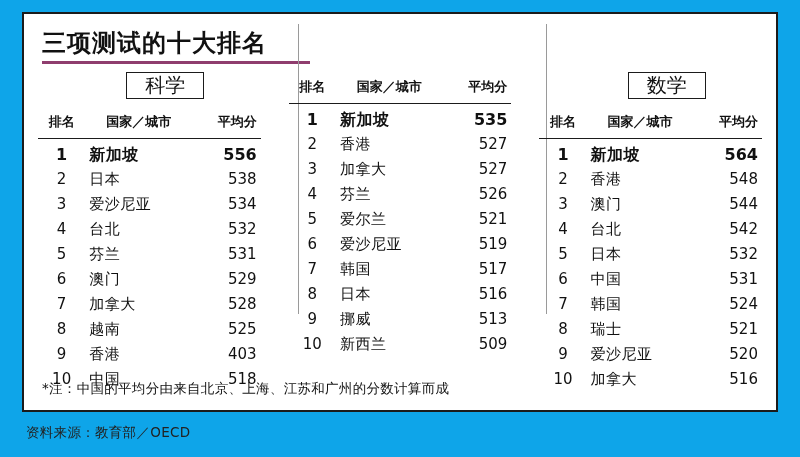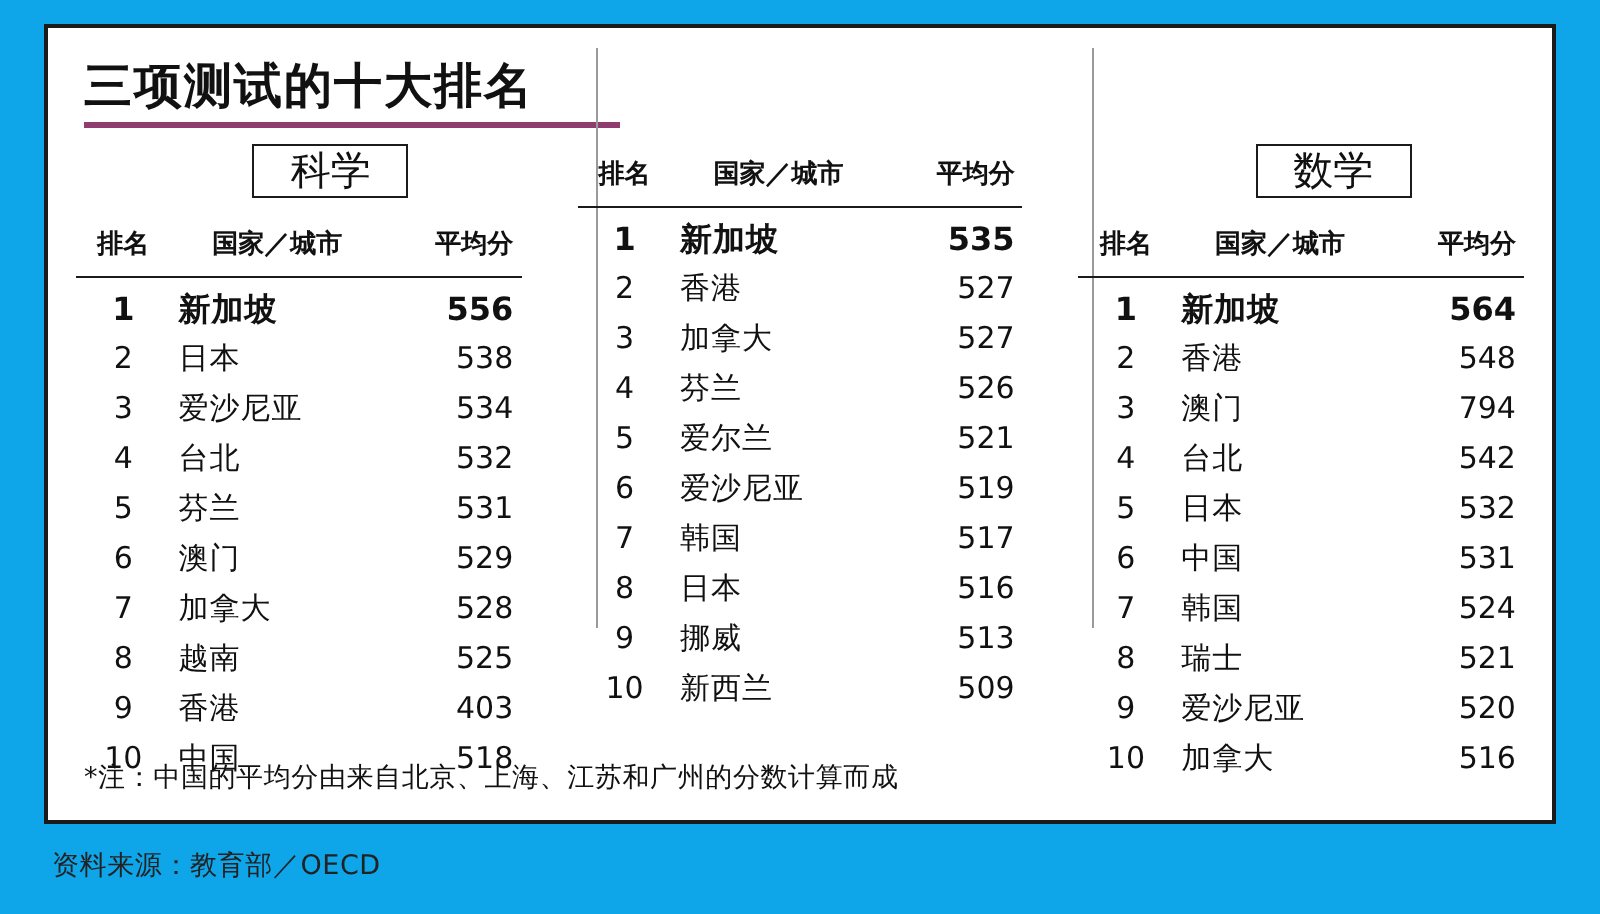--- a/index.html
+++ b/index.html
@@ -305,21 +305,21 @@
               <td class="c-score">564</td>
             </tr>
             <tr>
               <td class="c-rank">2</td>
               <td class="c-name">香港</td>
               <td class="c-score">548</td>
             </tr>
             <tr>
               <td class="c-rank">3</td>
               <td class="c-name">澳门</td>
-              <td class="c-score">794</td>
+              <td class="c-score">544</td>
             </tr>
             <tr>
               <td class="c-rank">4</td>
               <td class="c-name">台北</td>
               <td class="c-score">542</td>
             </tr>
             <tr>
               <td class="c-rank">5</td>
               <td class="c-name">日本</td>
               <td class="c-score">532</td>

